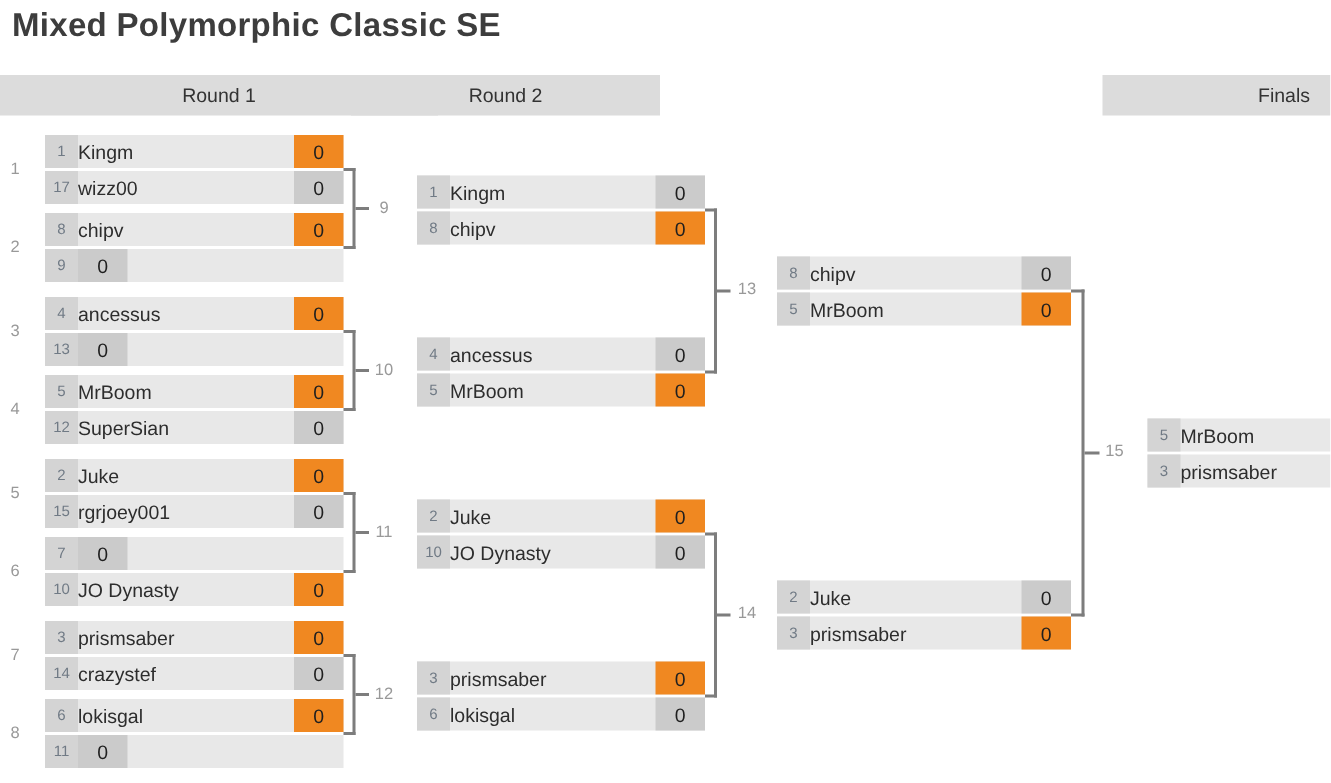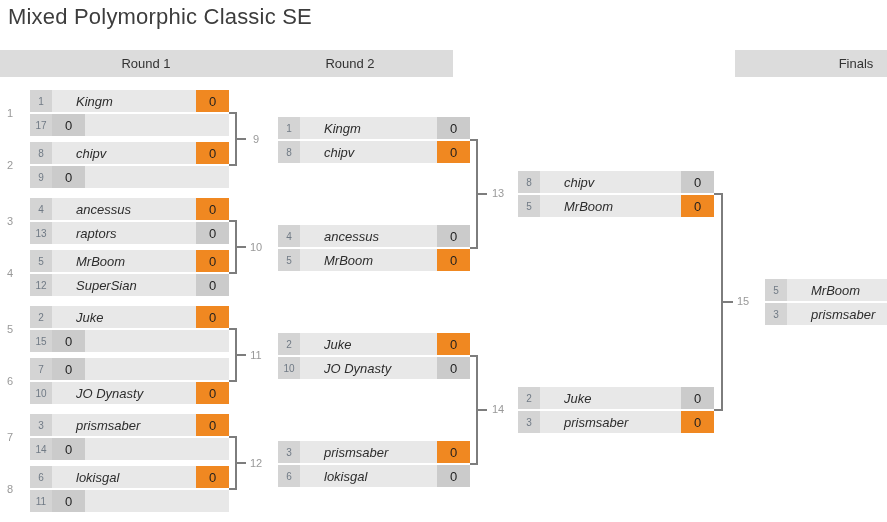--- a/index.html
+++ b/index.html
@@ -2,39 +2,39 @@
 <html><head>
 <meta charset="utf-8">
 <style>
   html,body { margin:0; padding:0; background:#fff; }
   #stage {
     position:relative; width:887px; height:522px; overflow:hidden;
     background:#fff; font-family:"Liberation Sans", sans-serif;
   }
   .title {
     position:absolute; left:8px; top:4px; font-size:22px; color:#3d3d3d;
-    font-weight:400; letter-spacing:0.2px;
+    font-weight:700; letter-spacing:0.2px;
   }
   .hdr {
     position:absolute; top:50px; height:27px; background:#dcdcdc;
     color:#333; font-size:13px; text-align:center; line-height:27px;
   }
   .match { position:absolute; height:46px; }
   .row {
     position:absolute; left:0; width:100%; height:22px; background:#e8e8e8;
     display:flex; align-items:center; cursor:pointer;
   }
   .seed {
     width:22px; height:22px; background:#d4d4d4; color:#707a85;
     font-size:10px; display:flex; align-items:center; justify-content:center;
     flex:none;
   }
   .pname {
-    flex:1; font-size:13px; color:#2d2d2d; padding-left:24px;
-    white-space:nowrap; overflow:hidden;font-style:italic;
+    flex:1; font-size:13px; color:#2d2d2d; padding-left:0;
+    white-space:nowrap; overflow:hidden;
   }
   .score {
     width:33px; height:22px; background:#cbcbcb; color:#1f1f1f;
     font-size:13px; display:flex; align-items:center; justify-content:center;
     flex:none;
   }
   .score.win { background:#f08821; }
   .mnum {
     position:absolute; font-size:11px; line-height:13px; color:#999;
     text-align:center; width:20px;
@@ -46,40 +46,41 @@
   .stub { position:absolute; height:2px; background:#7d7d7d; }
 </style>
 </head>
 <body>
 
 <div id="stage">
 
   <div class="title">Mixed Polymorphic Classic SE</div>
 
   <div class="hdr" style="left:0;width:292px">Round 1</div>
-  <div class="hdr" style="left:247px;width:206px">Round 2</div>
+  <div class="hdr" style="left:234px;width:206px">Round 2</div>
   <div class="hdr" style="left:735px;width:242px">Finals</div>
 
   <div class="mnum" style="left:0;top:107px">1</div>
   <div class="mnum" style="left:0;top:159px">2</div>
   <div class="mnum" style="left:0;top:215px">3</div>
   <div class="mnum" style="left:0;top:267px">4</div>
   <div class="mnum" style="left:0;top:323px">5</div>
   <div class="mnum" style="left:0;top:375px">6</div>
   <div class="mnum" style="left:0;top:431px">7</div>
   <div class="mnum" style="left:0;top:483px">8</div>
 
   <div class="match" style="left:30px;top:90px;width:199px">
     <div class="row" style="top:0">
       <span class="seed">1</span>
       <span class="pname">Kingm</span>
       <span class="score win">0</span>
     </div>
     <div class="row" style="top:24px">
       <span class="seed">17</span>
+      <span class="pname">wizz00</span>
       <span class="score">0</span>
     </div>
   </div>
 
   <div class="match" style="left:30px;top:142px;width:199px">
     <div class="row" style="top:0">
       <span class="seed">8</span>
       <span class="pname">chipv</span>
       <span class="score win">0</span>
     </div>
@@ -90,21 +91,20 @@
   </div>
 
   <div class="match" style="left:30px;top:198px;width:199px">
     <div class="row" style="top:0">
       <span class="seed">4</span>
       <span class="pname">ancessus</span>
       <span class="score win">0</span>
     </div>
     <div class="row" style="top:24px">
       <span class="seed">13</span>
-      <span class="pname">raptors</span>
       <span class="score">0</span>
     </div>
   </div>
 
   <div class="match" style="left:30px;top:250px;width:199px">
     <div class="row" style="top:0">
       <span class="seed">5</span>
       <span class="pname">MrBoom</span>
       <span class="score win">0</span>
     </div>
@@ -116,20 +116,21 @@
   </div>
 
   <div class="match" style="left:30px;top:306px;width:199px">
     <div class="row" style="top:0">
       <span class="seed">2</span>
       <span class="pname">Juke</span>
       <span class="score win">0</span>
     </div>
     <div class="row" style="top:24px">
       <span class="seed">15</span>
+      <span class="pname">rgrjoey001</span>
       <span class="score">0</span>
     </div>
   </div>
 
   <div class="match" style="left:30px;top:358px;width:199px">
     <div class="row" style="top:0">
       <span class="seed">7</span>
       <span class="score">0</span>
     </div>
     <div class="row" style="top:24px">
@@ -140,20 +141,21 @@
   </div>
 
   <div class="match" style="left:30px;top:414px;width:199px">
     <div class="row" style="top:0">
       <span class="seed">3</span>
       <span class="pname">prismsaber</span>
       <span class="score win">0</span>
     </div>
     <div class="row" style="top:24px">
       <span class="seed">14</span>
+      <span class="pname">crazystef</span>
       <span class="score">0</span>
     </div>
   </div>
 
   <div class="match" style="left:30px;top:466px;width:199px">
     <div class="row" style="top:0">
       <span class="seed">6</span>
       <span class="pname">lokisgal</span>
       <span class="score win">0</span>
     </div>

